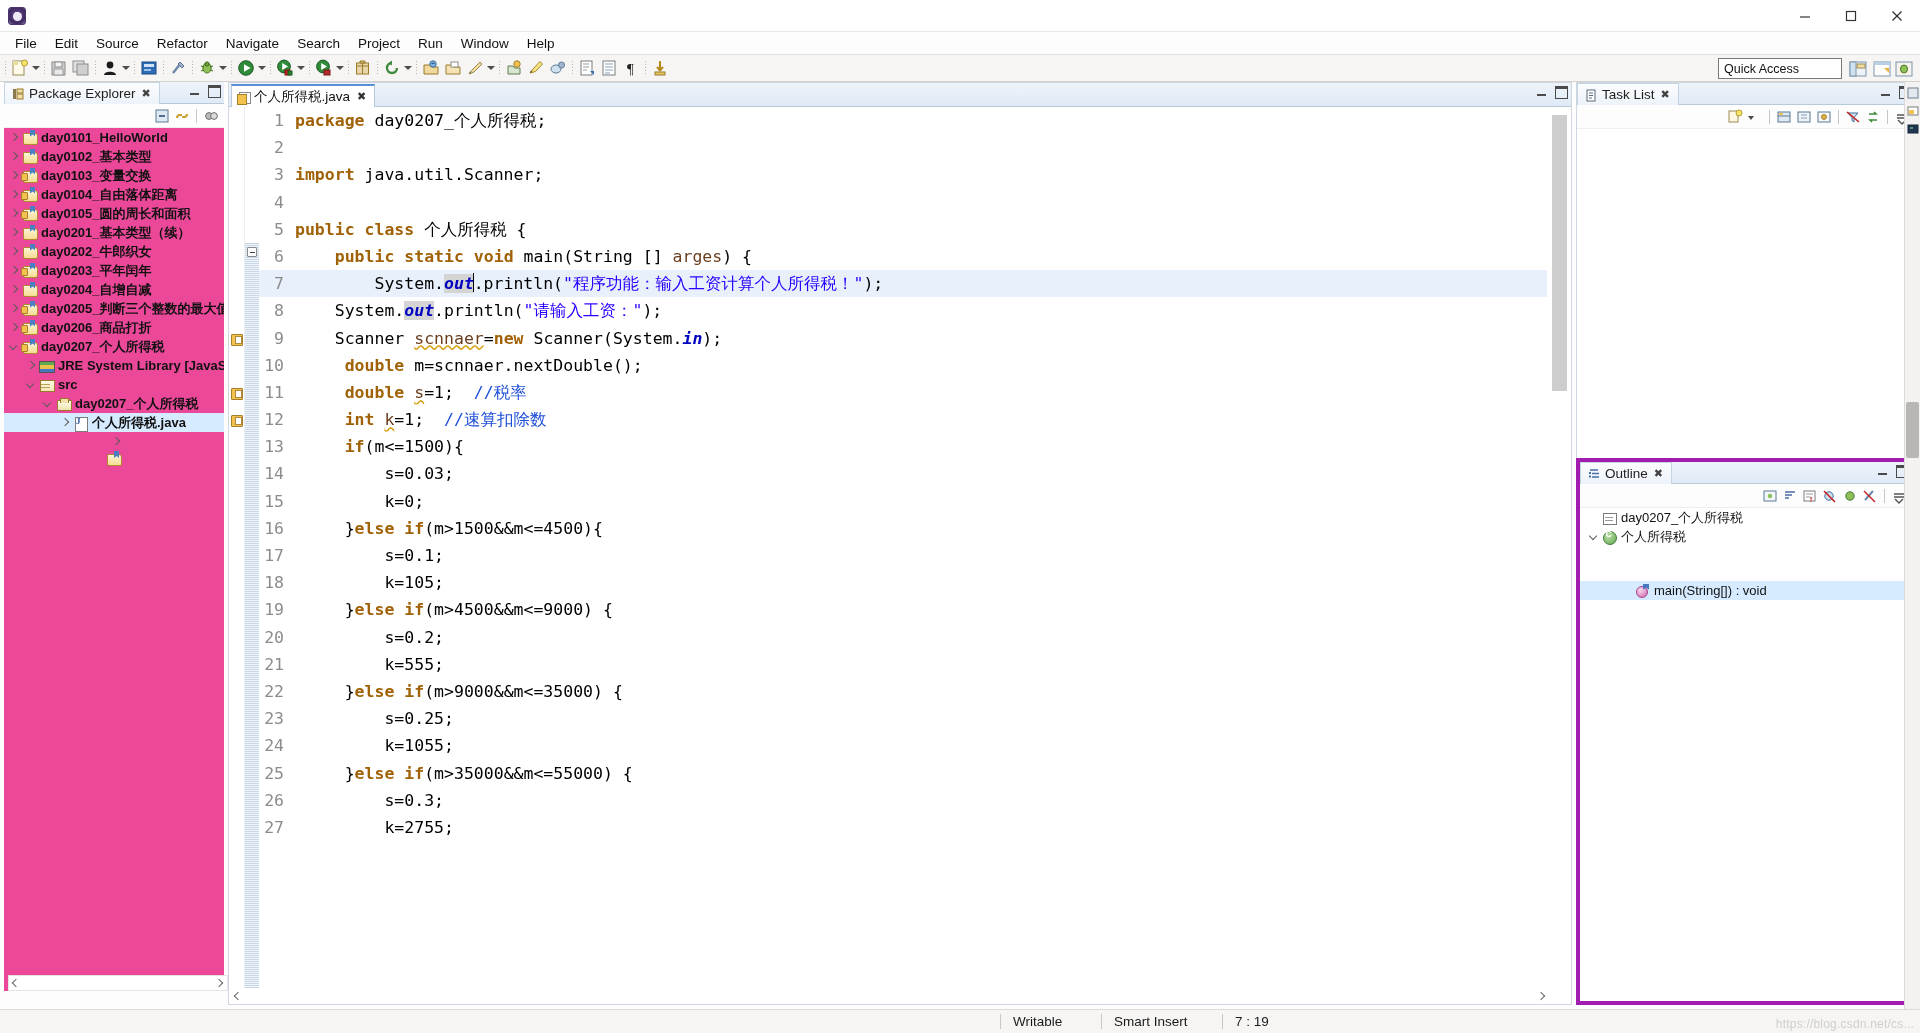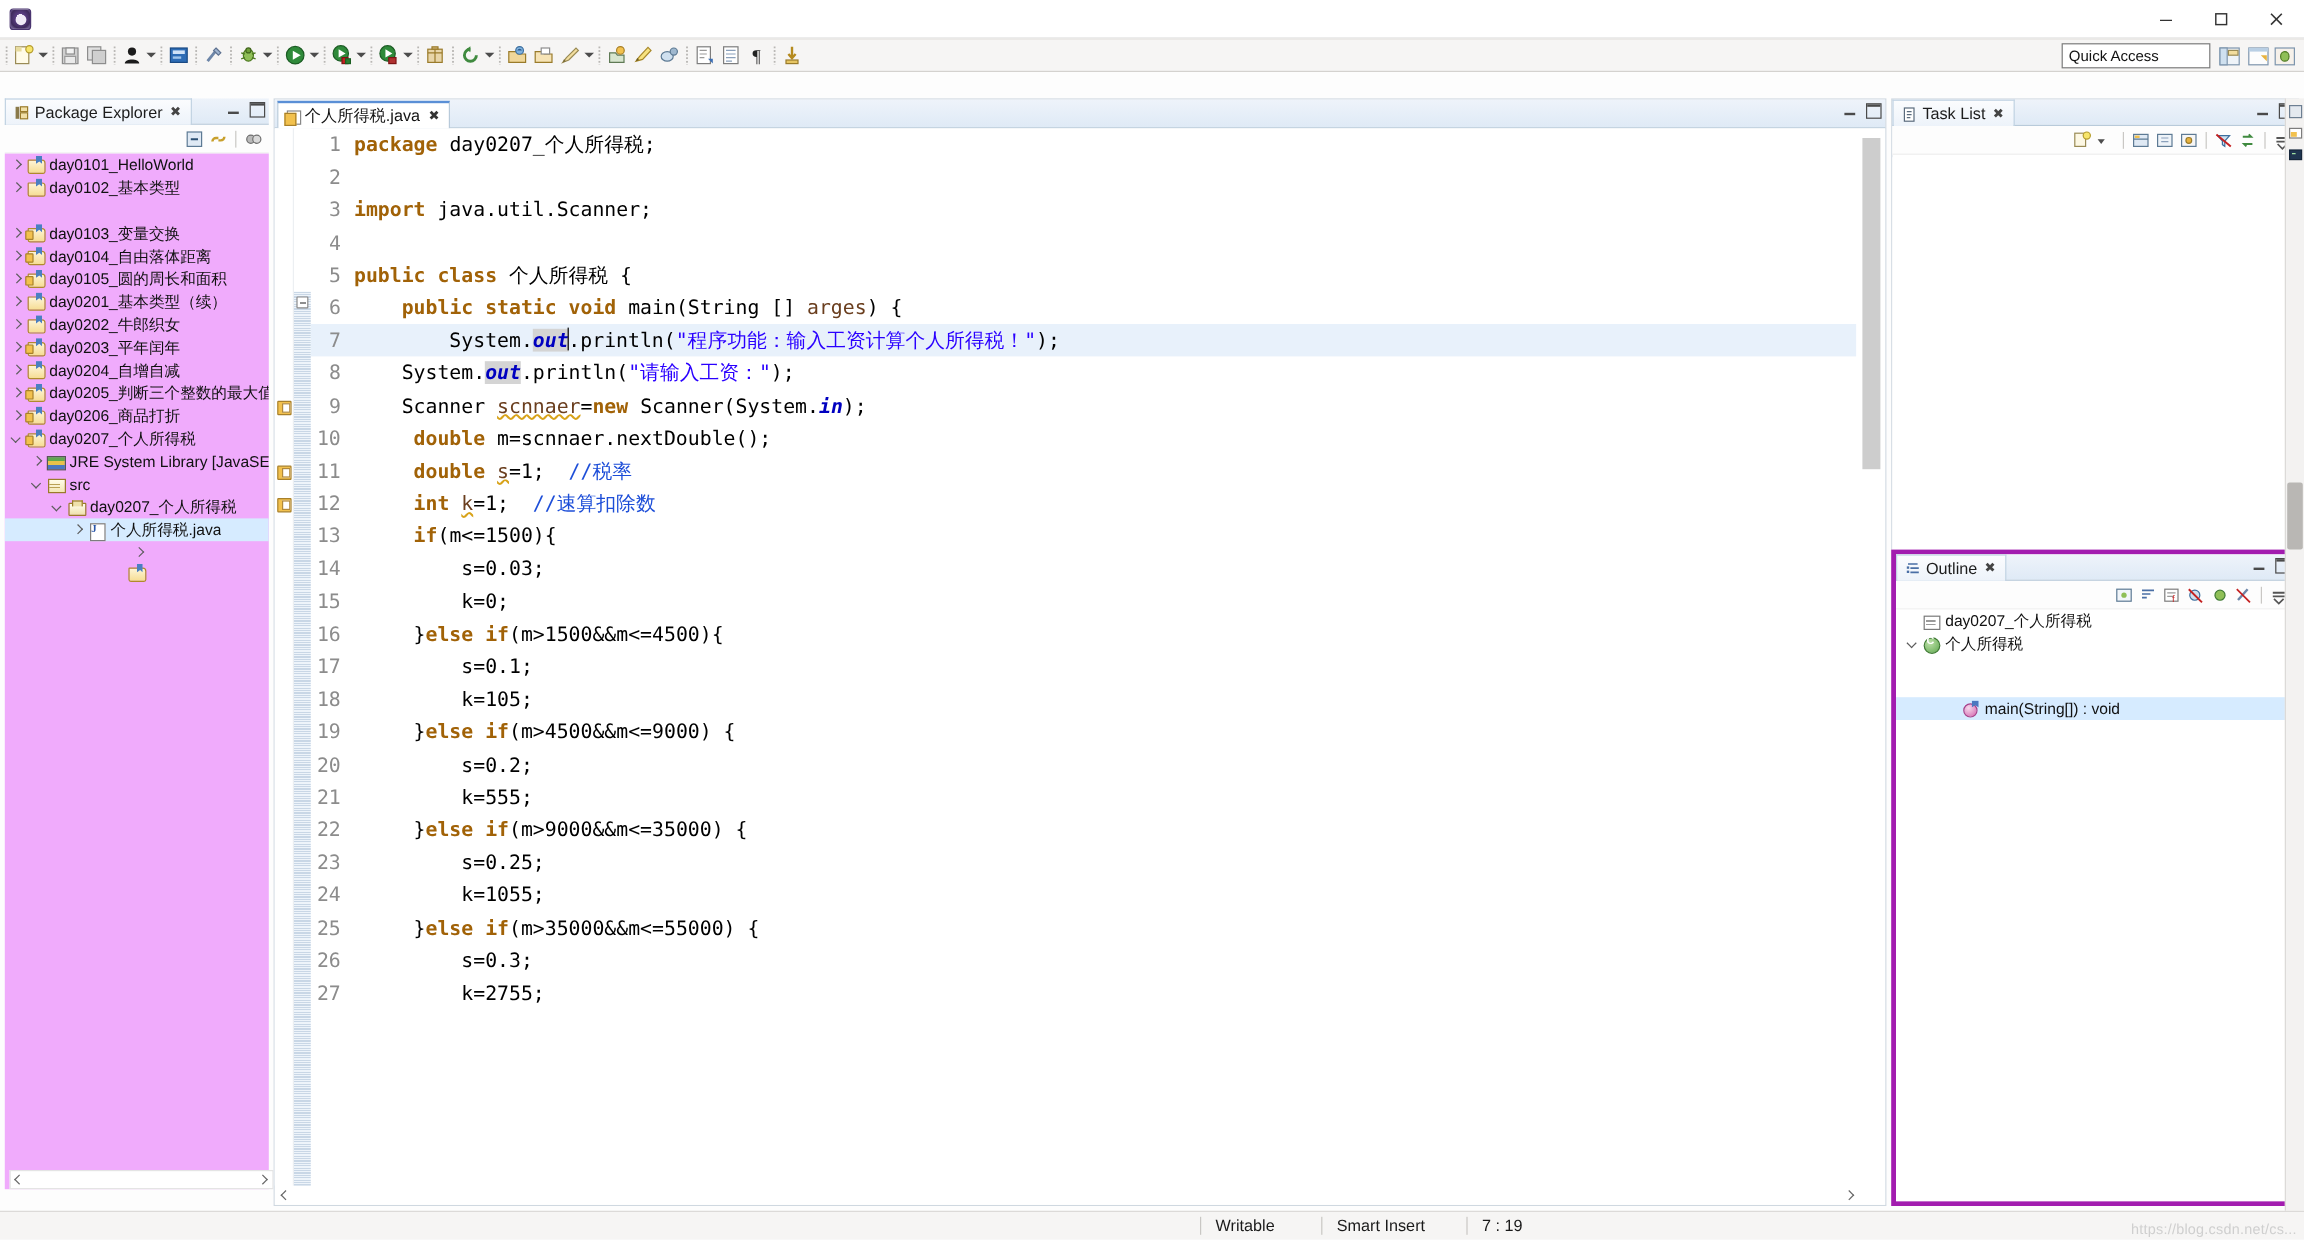--- a/index.html
+++ b/index.html
@@ -96,21 +96,21 @@
   .view-toolbar {
     height:24px; background:#fdfdfd; display:flex; align-items:center;
     justify-content:flex-end; padding-right:4px; gap:2px;
     border-bottom:1px solid #eee;
   }
   .vt-ico { width:18px; height:18px; flex:0 0 auto; position:relative;}
   .vt-sep { width:1px; height:14px; background:#c9c7c4; margin:0 3px;}
 
   
   #pkg-explorer { left:4px; top:0; width:220px; bottom:18px; }
-  .tree { position:absolute; left:0; right:0; top:46px; bottom:0; overflow:hidden; background:#f0abfc; }
+  .tree { position:absolute; left:0; right:0; top:46px; bottom:0; overflow:hidden; background:#ec4899;font-weight:bold; }
   .tnode {
     height:19px; display:flex; align-items:center; font-size:13px; color:#111;
     white-space:nowrap; padding-left:2px;
   }
   .tnode.sel { background:#d6ebff; }
   .twist {
     width:15px; height:19px; flex:0 0 auto; position:relative;
   }
   .twist.closed:after {
     content:""; position:absolute; left:5px; top:6px; width:5px; height:5px;
@@ -358,20 +358,32 @@
       </div>
       <div class="win-btn close">
         <svg width="12" height="12">
             <line x1="1.5" y1="1.5" x2="10.5" y2="10.5" stroke="#333" stroke-width="1.3"></line>
             <line x1="10.5" y1="1.5" x2="1.5" y2="10.5" stroke="#333" stroke-width="1.3"></line>
           </svg>
       </div>
     </div>
   </div>
 
+  <div class="menubar">
+    <div class="menu-item">File</div>
+    <div class="menu-item">Edit</div>
+    <div class="menu-item">Source</div>
+    <div class="menu-item">Refactor</div>
+    <div class="menu-item">Navigate</div>
+    <div class="menu-item">Search</div>
+    <div class="menu-item">Project</div>
+    <div class="menu-item">Run</div>
+    <div class="menu-item">Window</div>
+    <div class="menu-item">Help</div>
+  </div>
 
   <div class="toolbar">
     <div class="tb-dots"></div>
 
     <div class="tb-ico">
       <svg width="20" height="20">
           <rect x="3" y="3" width="11" height="14" fill="#fffbe8" stroke="#9a8b55"></rect>
           <path d="M3 3 L8 3 L8 7 L3 7 Z" fill="#e8dca0"></path>
           <circle cx="14.5" cy="5" r="3" fill="#f7e56b" stroke="#b59c2e"></circle>
         </svg>
@@ -601,21 +613,21 @@
           <div class="tnode" style="padding-left: 2px;">
             <span class="twist closed"></span>
             <span class="ticon ic-proj"></span>
             <span class="tlabel">day0101_HelloWorld</span>
           </div>
           <div class="tnode" style="padding-left: 2px;">
             <span class="twist closed"></span>
             <span class="ticon ic-proj"></span>
             <span class="tlabel">day0102_基本类型</span>
           </div>
-          <div class="tnode" style="padding-left: 2px; margin-top: 19px;">
+          <div class="tnode" style="padding-left: 2px;">
             <span class="twist closed"></span>
             <span class="ticon ic-proj-w">
               <span class="warn"></span>
             </span>
             <span class="tlabel">day0103_变量交换</span>
           </div>
           <div class="tnode" style="padding-left: 2px;">
             <span class="twist closed"></span>
             <span class="ticon ic-proj-w">
               <span class="warn"></span>

